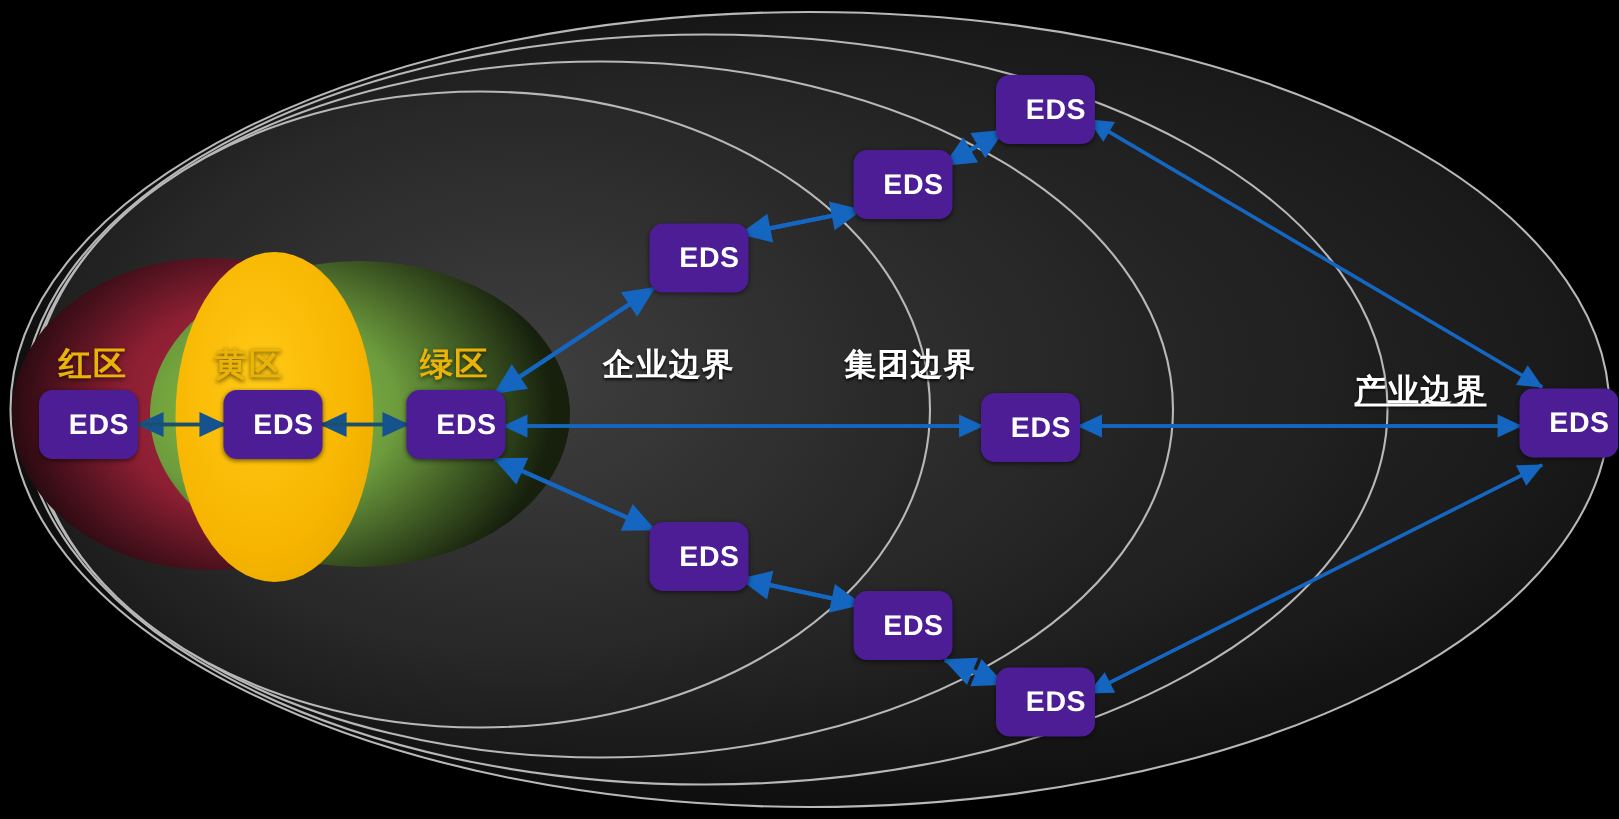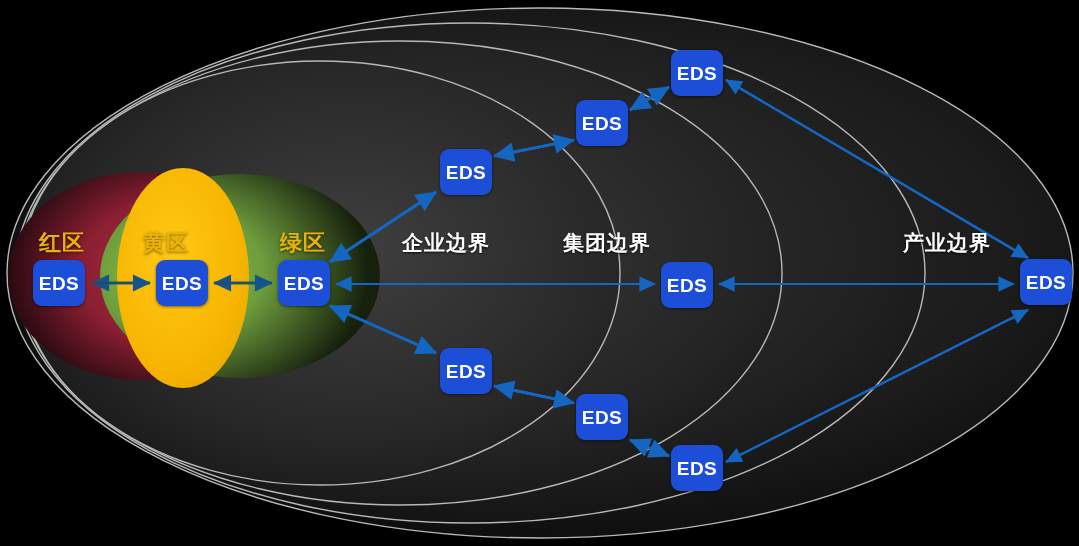--- a/index.html
+++ b/index.html
@@ -42,28 +42,29 @@
     white-space: nowrap;
     transform: translate(-50%, -50%);
     text-shadow: 0 1px 3px rgba(0,0,0,0.55);
     z-index: 6;
   }
   .eds-node {
     position: absolute;
     width: 52px;
     height: 46px;
     border-radius: 9px;
-    background: #1d4ed8;
+    background: #4c1d95;
     box-shadow: 0 1px 3px rgba(0,0,0,0.5);
     display: flex;
     align-items: center;
     justify-content: center;
     transform: translate(-50%, -50%);
     z-index: 8;
     cursor: pointer;
+    padding-left: 14px;
   }
   .eds-node span {
     color: #ffffff;
     font-weight: bold;
     font-size: 19px;
     letter-spacing: 0.4px;
     line-height: 1;
   }
 </style>
 </head>
@@ -170,21 +171,21 @@
       <line x1="1028" y1="310" x2="726" y2="462" stroke="#1566c0" stroke-width="2.2" marker-end="url(#arw)"></line>
     </g>
   </svg>
 
   <div class="zone-label" style="left:62px;  top:243px;">红区</div>
   <div class="zone-label" style="left:166px; top:243px;">黄区</div>
   <div class="zone-label" style="left:303px; top:243px;">绿区</div>
 
   <div class="boundary-label" style="left:446px; top:243px;">企业边界</div>
   <div class="boundary-label" style="left:607px; top:243px;">集团边界</div>
-  <div class="boundary-label" style="left:947px; top:243px;">产业边界</div>
+  <div class="boundary-label" style="left:947px; top:260px;text-decoration:underline;">产业边界</div>
 
   <div class="eds-node" style="left:59px;  top:283px;">
     <span>EDS</span>
   </div>
   <div class="eds-node" style="left:182px; top:283px;">
     <span>EDS</span>
   </div>
   <div class="eds-node" style="left:304px; top:283px;">
     <span>EDS</span>
   </div>

